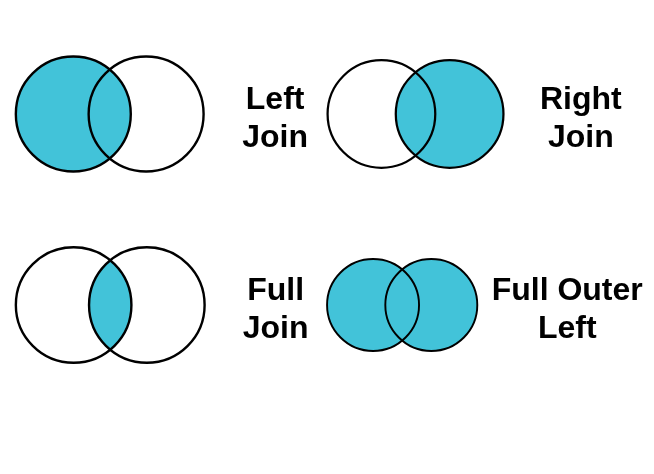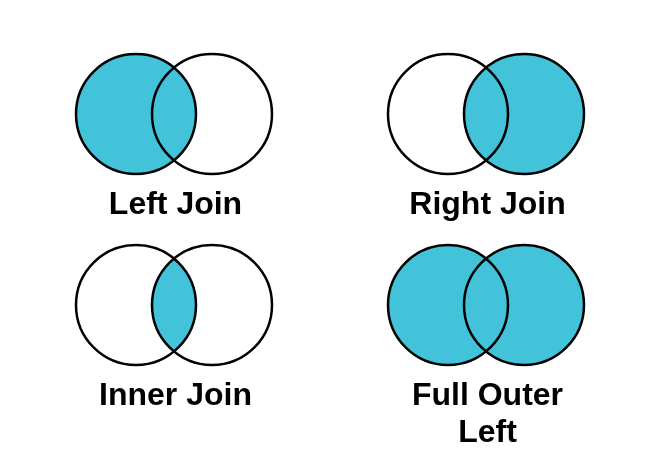--- a/index.html
+++ b/index.html
@@ -20,21 +20,21 @@
     width: 654px;
     height: 474px;
   }
   .cell {
     display: flex;
     justify-content: center;
     align-items: flex-start;
   }
   .inner {
     display: flex;
-    flex-direction: column;
+    flex-direction: row;
     align-items: center;
     position: relative;
   }
   .row1 .inner { padding-top: 50px; }
   .row2 .inner { padding-top: 4px; }
   .col1 .inner { left: 12px; }
   .col2 .inner { left: -3px; }
   svg.venn {
     width: 208px;
     height: 128px;
@@ -85,21 +85,21 @@
       <svg class="venn" viewBox="0 0 208 128">
           <circle cx="64" cy="64" r="60" fill="none"></circle>
           <circle cx="140" cy="64" r="60" fill="none"></circle>
           <clipPath id="clip-inner-join">
             <circle cx="64" cy="64" r="60" fill="none"></circle>
           </clipPath>
           <circle cx="140" cy="64" r="60" fill="#42C3D9" clip-path="url(#clip-inner-join)"></circle>
           <circle cx="64" cy="64" r="60" fill="none" stroke="#000000" stroke-width="2.5"></circle>
           <circle cx="140" cy="64" r="60" fill="none" stroke="#000000" stroke-width="2.5"></circle>
         </svg>
-      <figcaption class="venn-label">Inner Join</figcaption>
+      <figcaption class="venn-label">Full Join</figcaption>
     </div>
   </figure>
 
   <figure class="cell row2 col2" style="margin:0">
     <div class="inner">
       <svg class="venn" viewBox="0 0 208 128">
           <circle cx="64" cy="64" r="60" fill="#42C3D9"></circle>
           <circle cx="140" cy="64" r="60" fill="#42C3D9"></circle>
           <circle cx="64" cy="64" r="60" fill="none" stroke="#000000" stroke-width="2.5"></circle>
           <circle cx="140" cy="64" r="60" fill="none" stroke="#000000" stroke-width="2.5"></circle>

